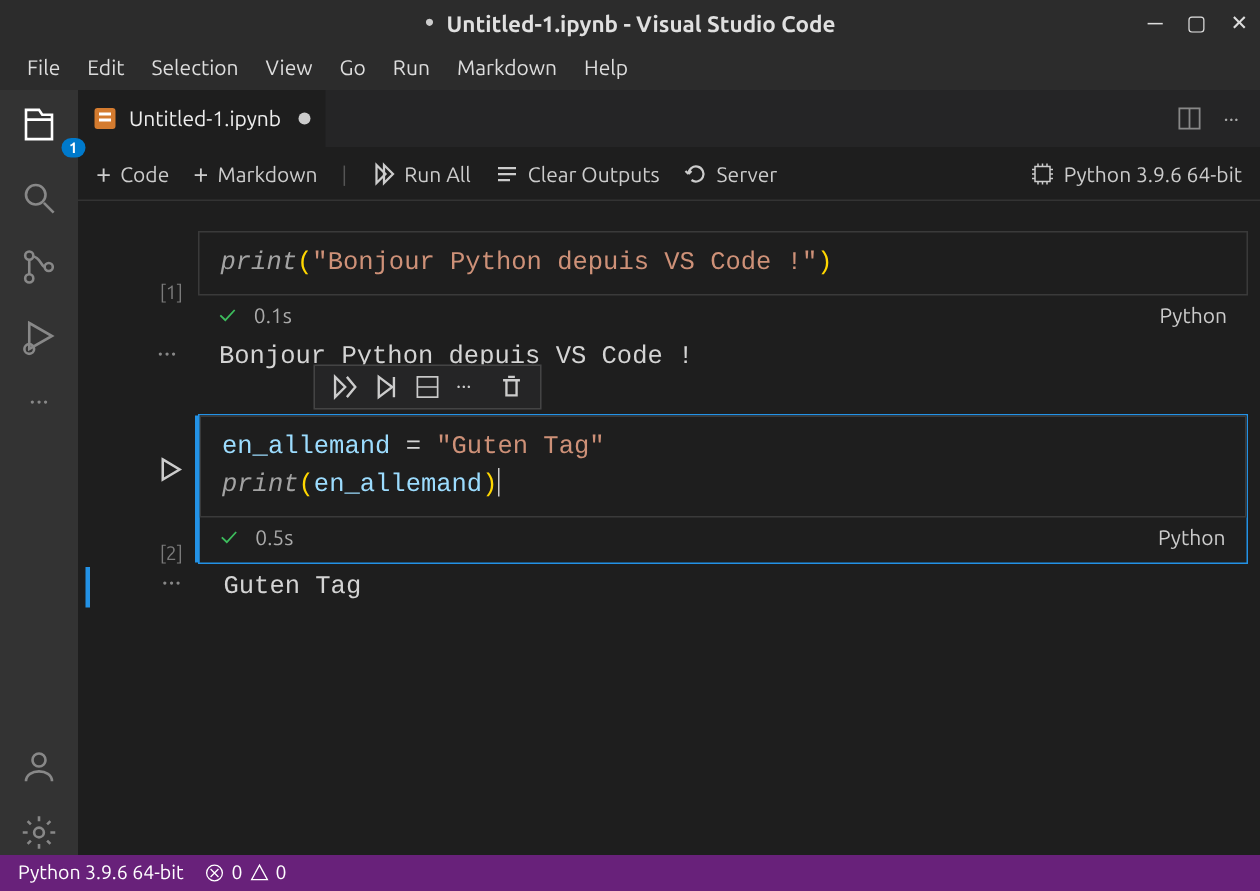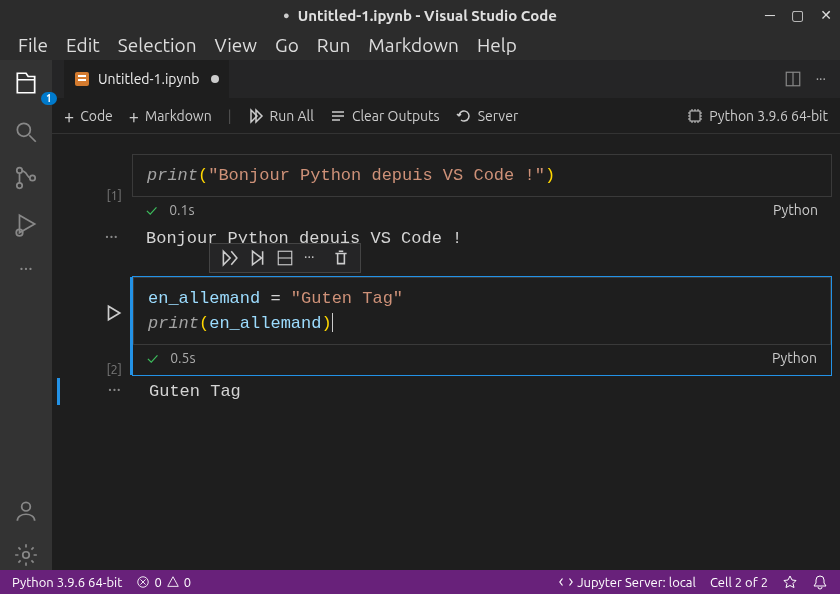--- a/index.html
+++ b/index.html
@@ -19,21 +19,21 @@
 .titlebar .dot { margin-right: 8px; font-size: 11px; }
 .titlebar .title { font-size: 15px; font-weight: bold; color: #e0e0e0; }
 .titlebar .winctrl { position: absolute; right: 8px; display: flex; gap: 16px; color: #ddd; }
 .winctrl span { font-size: 14px; cursor: pointer; }
 
 .menubar {
   height: 30px; background: #2c2c2c;
   display: flex; align-items: center; padding: 0 10px;
   gap: 2px;
 }
-.menubar .mi { padding: 4px 8px; font-size: 19px; color: #ddd; cursor: pointer; }
+.menubar .mi { padding: 4px 8px; font-size: 14px; color: #ddd; cursor: pointer; }
 
 .main { display: flex; height: calc(594px - 30px - 30px - 24px); }
 
 .activitybar {
   width: 52px; background: #333333;
   display: flex; flex-direction: column; align-items: center;
   padding-top: 10px; gap: 20px;
   justify-content: flex-start;
   position: relative;
 }
@@ -42,21 +42,21 @@
 .badge {
   position: absolute; top: 22px; left: 28px;
   background: #007acc; color: #fff; font-size: 10px;
   border-radius: 10px; padding: 1px 5px; font-weight: bold;
 }
 
 .editor { flex: 1; display: flex; flex-direction: column; background: #1e1e1e; }
 
 .tabs {
   height: 38px; background: #252526;
-  display: flex; align-items: center; padding-left: 12px;
+  display: flex; align-items: center; padding-left: 0;
   justify-content: space-between;
 }
 .tab { display: flex; align-items: center; gap: 8px; height: 38px; padding: 0 10px; background: #1e1e1e; }
 .tab .name { font-size: 14px; color: #eee; }
 .tab .dirty { width: 8px; height: 8px; background: #ccc; border-radius: 50%; margin-left: 4px;}
 .tabs .right { display: flex; gap: 14px; padding-right: 14px; align-items: center;}
 
 .nbtoolbar {
   height: 36px; display: flex; align-items: center;
   padding: 0 12px; gap: 16px; border-bottom: 1px solid #333;
@@ -320,28 +320,13 @@
           <circle cx="8" cy="8" r="6" fill="none" stroke="#fff"></circle>
           <path d="M5 5l6 6M11 5l-6 6" stroke="#fff"></path>
         </svg>
       <span>0</span>
       <svg width="14" height="14" viewBox="0 0 16 16">
           <path d="M8 2l6 11H2z" fill="none" stroke="#fff"></path>
         </svg>
       <span>0</span>
     </span>
   </div>
-  <div class="r">
-    <span class="item">
-      <svg width="14" height="14" viewBox="0 0 16 16">
-          <path d="M4 4l-3 4 3 4M12 4l3 4-3 4" fill="none" stroke="#fff" stroke-width="1.4"></path>
-        </svg>
-      <span>Jupyter Server: local</span>
-    </span>
-    <span class="item">Cell 2 of 2</span>
-    <svg width="16" height="16" viewBox="0 0 16 16">
-        <path d="M8 2l2 4 4 .5-3 3 1 4-4-2-4 2 1-4-3-3 4-.5z" fill="none" stroke="#fff"></path>
-      </svg>
-    <svg width="16" height="16" viewBox="0 0 16 16">
-        <path d="M8 2a4 4 0 0 0-4 4v3l-2 3h12l-2-3V6a4 4 0 0 0-4-4zM6 13a2 2 0 0 0 4 0" fill="none" stroke="#fff"></path>
-      </svg>
-  </div>
 </div>
 
 </body></html>

